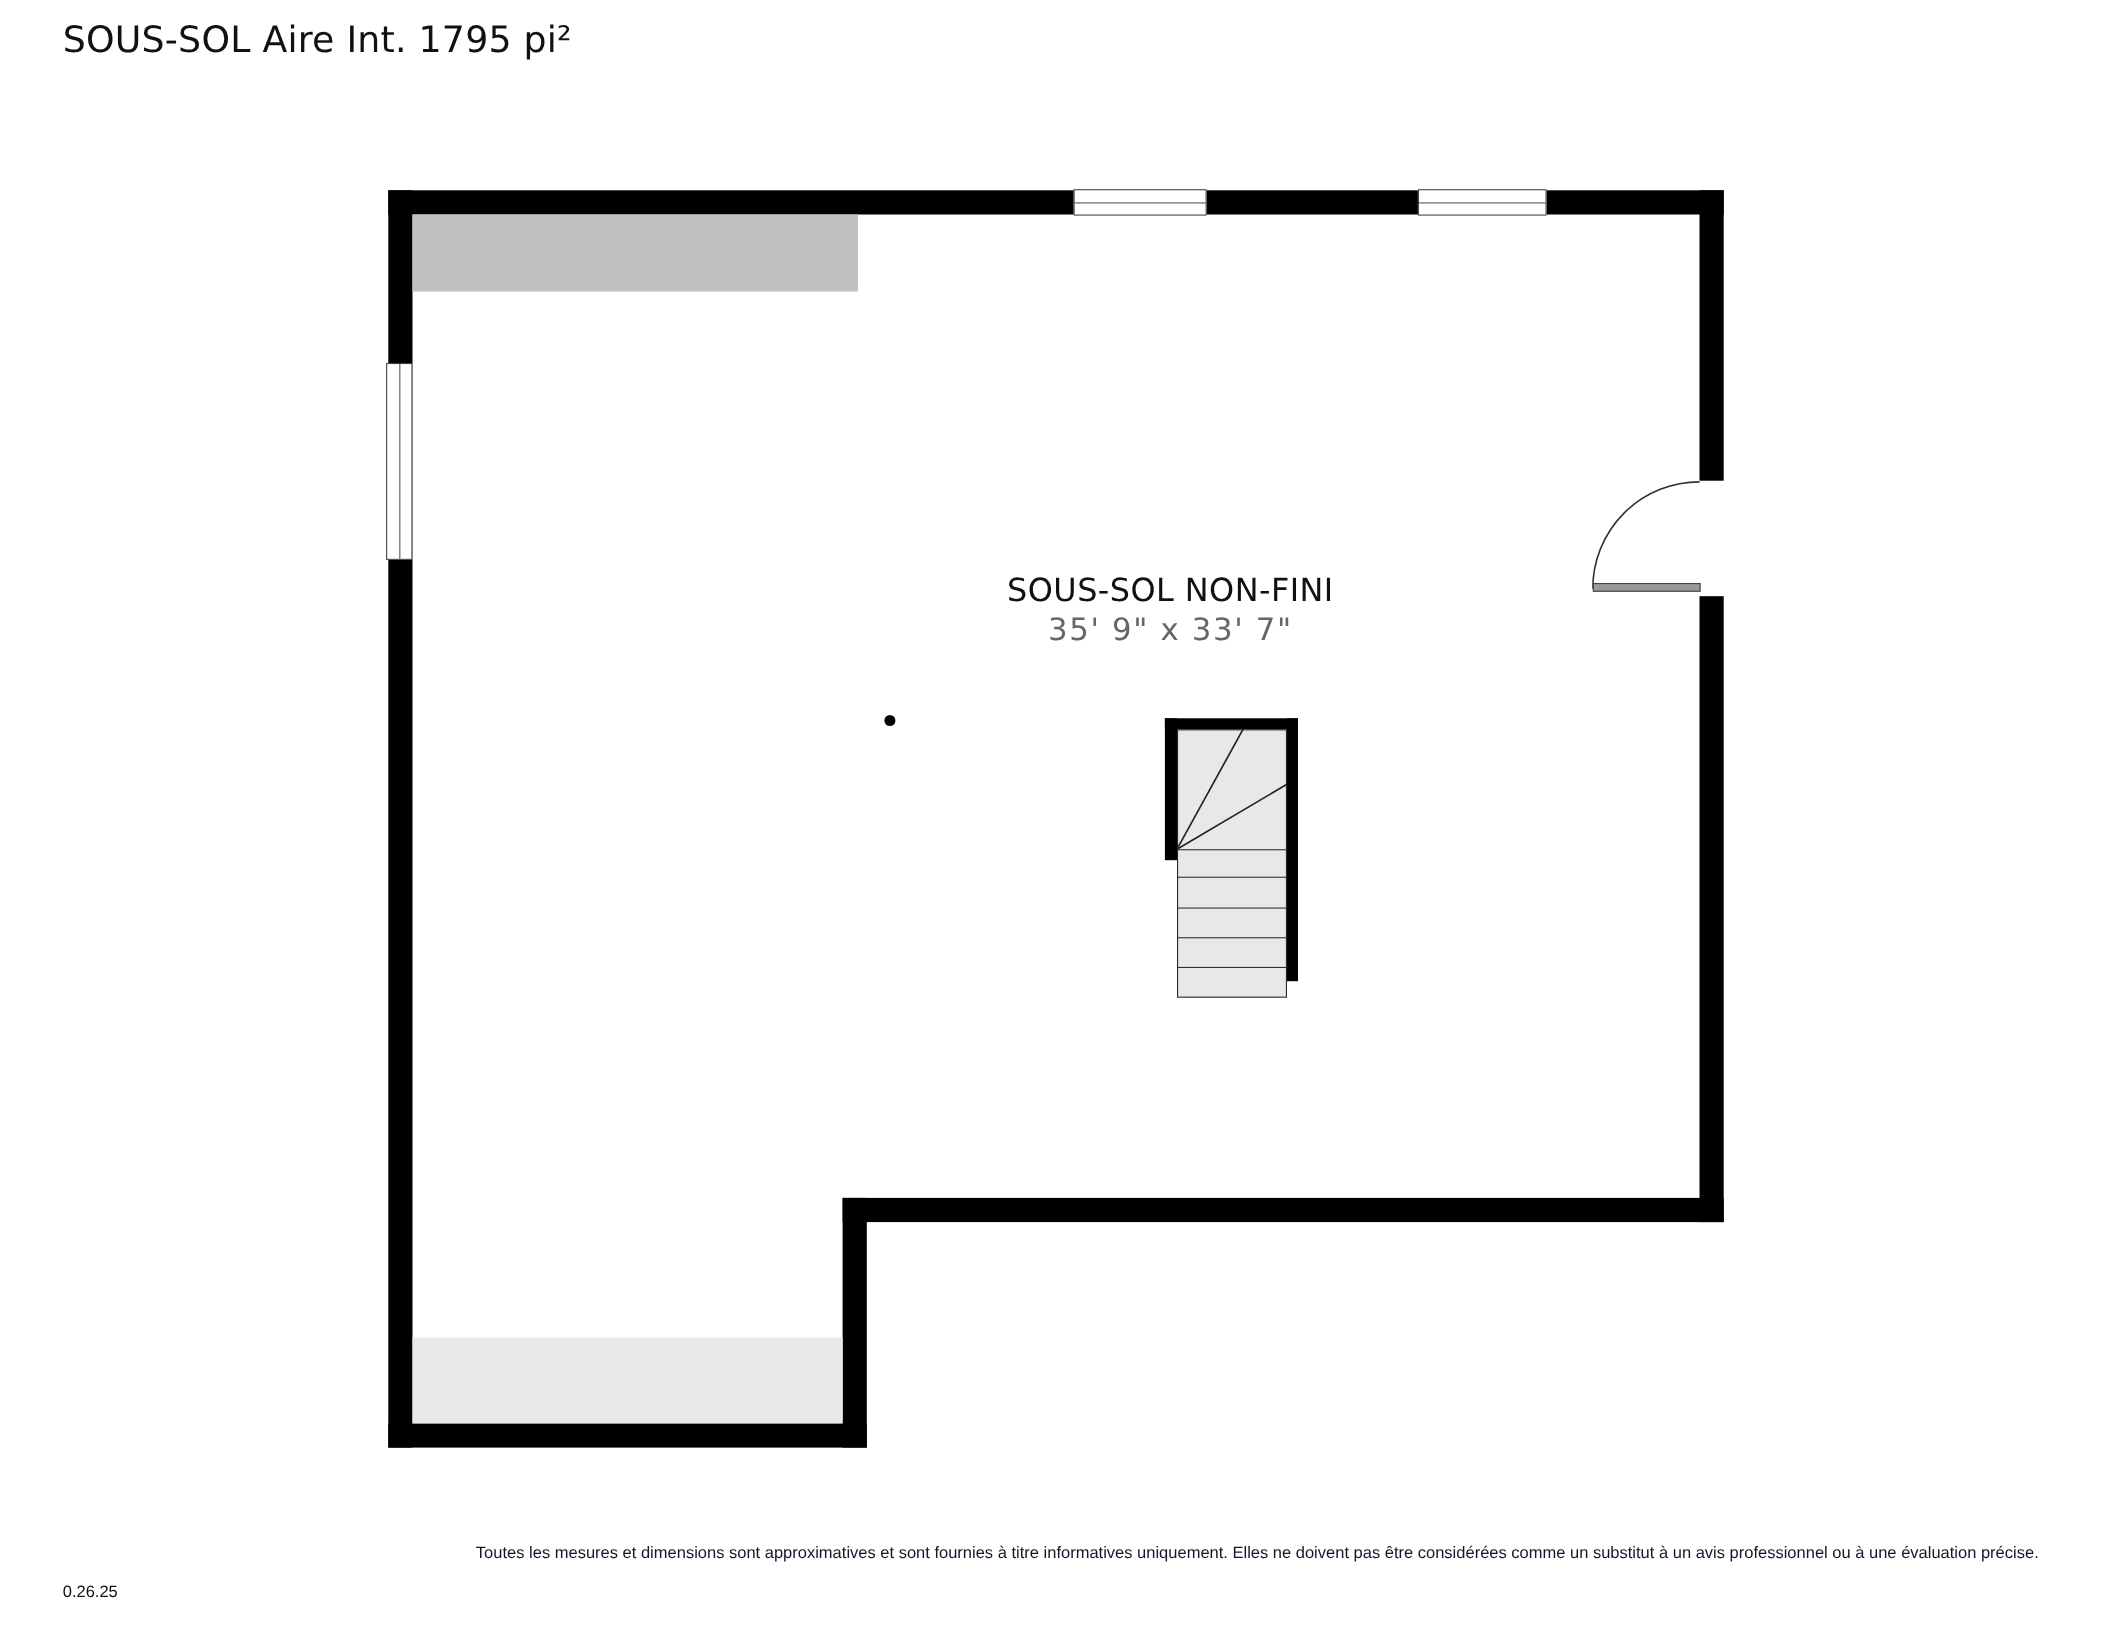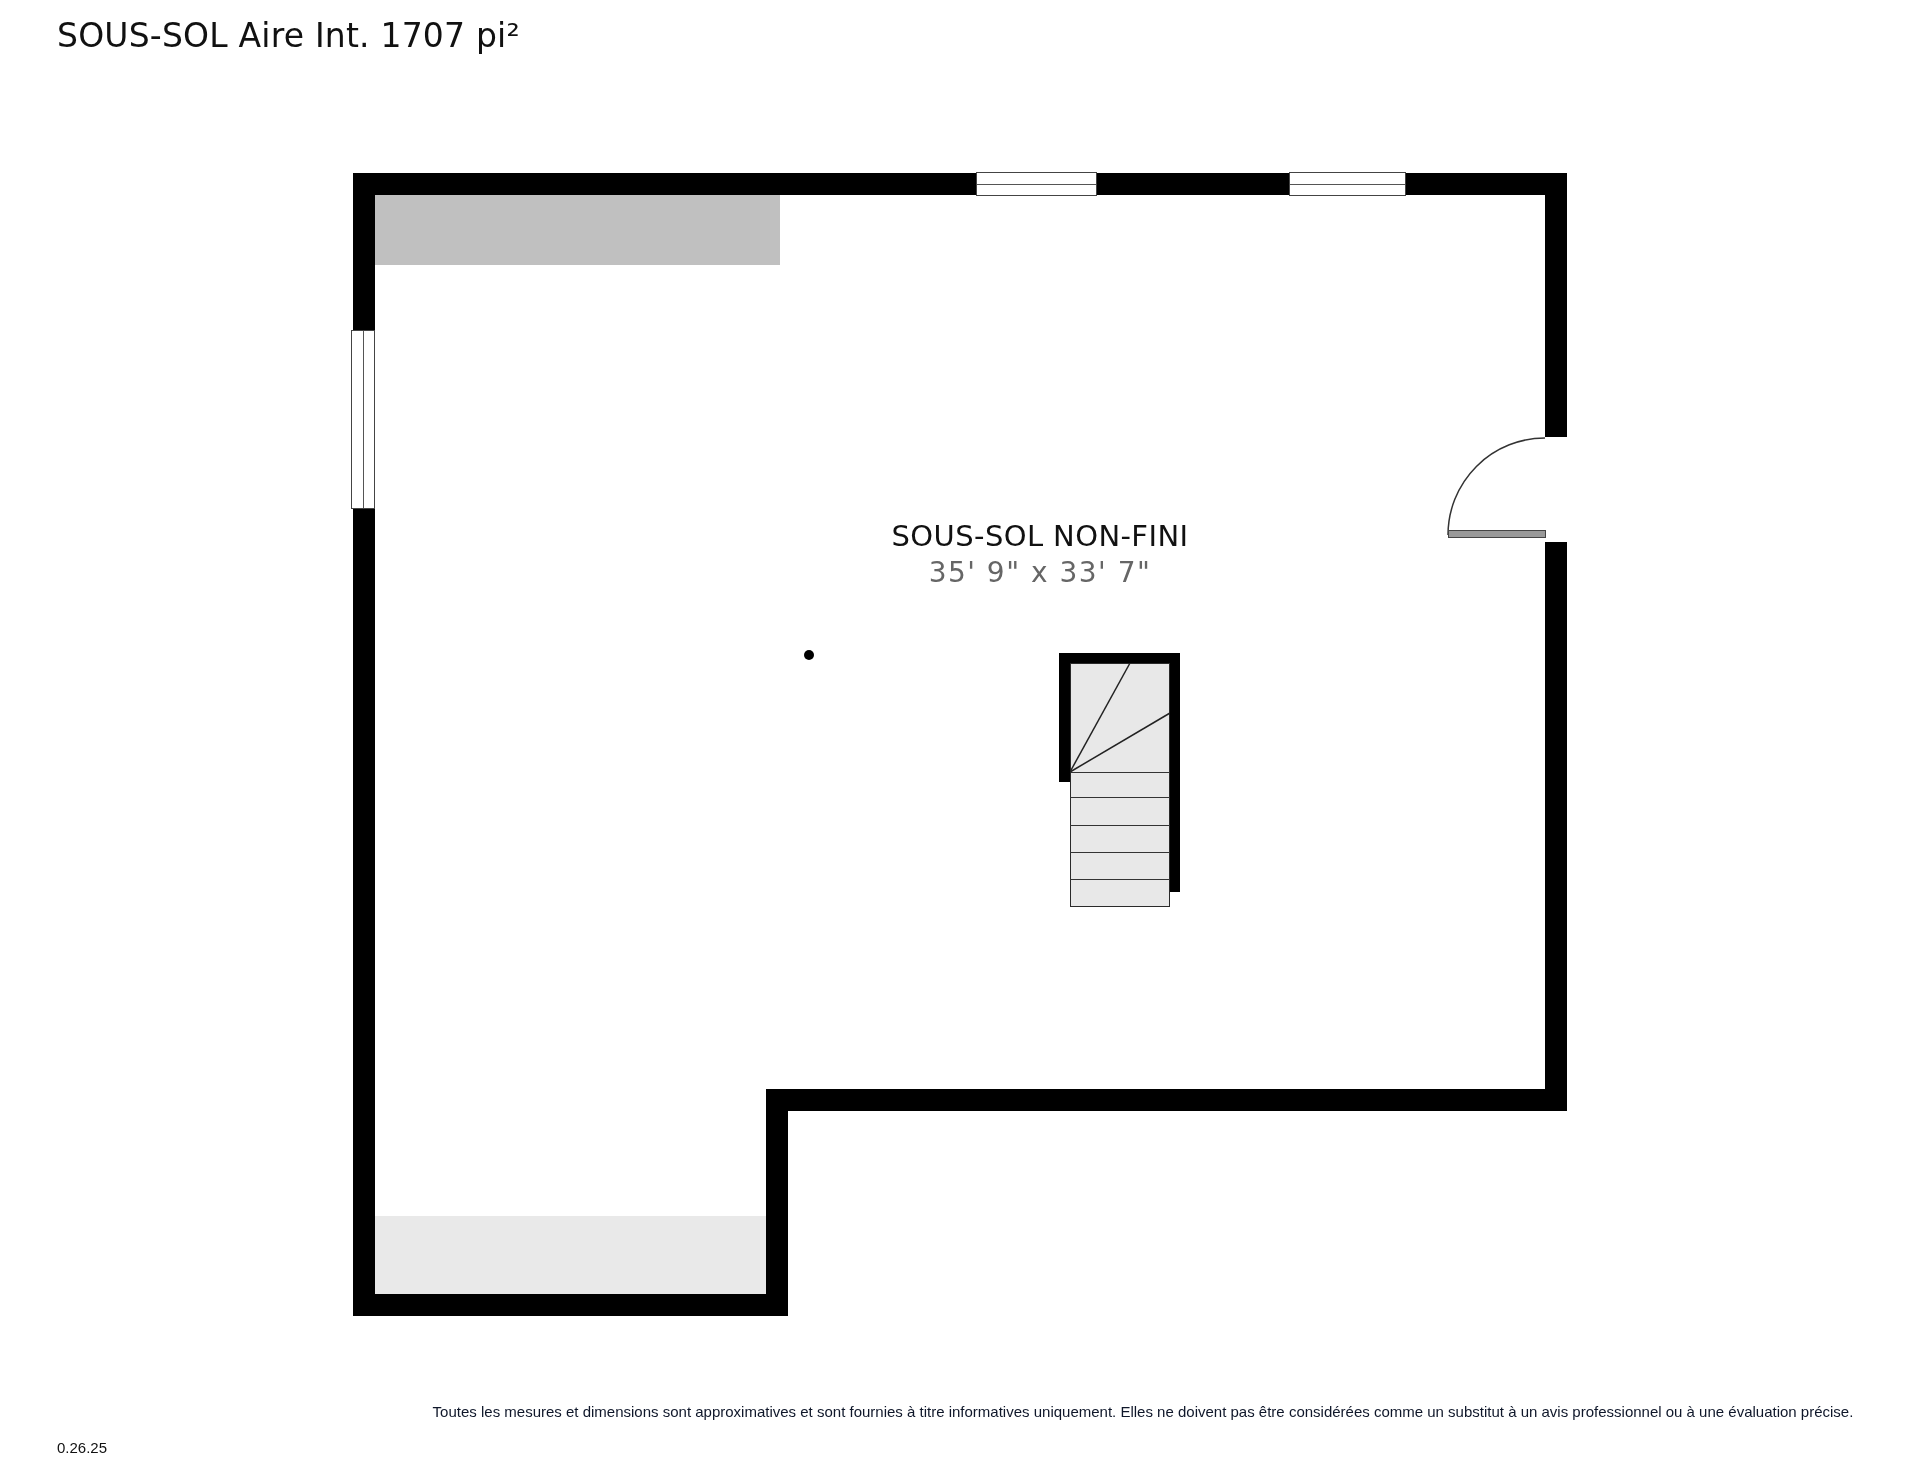--- a/index.html
+++ b/index.html
@@ -74,21 +74,21 @@
   .tread-line { position: absolute; left: 11px; width: 100px; height: 1px; background: #333333; }
   .winder-svg { position: absolute; left: 0; top: 0; }
 
   
   .column-dot {
     left: 804px; top: 650px; width: 10px; height: 10px;
     background: #000000; border-radius: 50%;
   }
 
   
-  .room-label-box { left: 353px; top: 519px; width: 1374px; text-align: center; }
+  .room-label-box { left: 353px; top: 519px; width: 1374px; text-align: center; padding-left: 24px; }
   .room-name { font-size: 29px; color: #111111; letter-spacing: 0.4px; }
   .room-dims { font-size: 28px; color: #666666; letter-spacing: 1.5px; margin-top: 3px; }
 
   
   .footer-version {
     left: 57px; top: 1403px;
     font-family: "Liberation Sans", sans-serif;
     font-size: 15px; color: #111111; margin-top: 36px;
   }
   .footer-disclaimer {
@@ -97,21 +97,21 @@
     white-space: nowrap;
     font-family: "Liberation Sans", sans-serif;
     font-size: 15px; color: #0f172a;
   }
 </style>
 </head>
 <body>
 
 <div class="page">
 
-  <div class="abs plan-title">SOUS-SOL Aire Int. 1707 pi²</div>
+  <div class="abs plan-title">SOUS-SOL Aire Int. 1795 pi²</div>
 
   <div>
 
     <div class="abs wall wall-top"></div>
     <div class="abs wall wall-left"></div>
     <div class="abs wall wall-right-up"></div>
     <div class="abs wall wall-right-low"></div>
     <div class="abs wall wall-step-h"></div>
     <div class="abs wall wall-step-v"></div>
     <div class="abs wall wall-bottom"></div>

